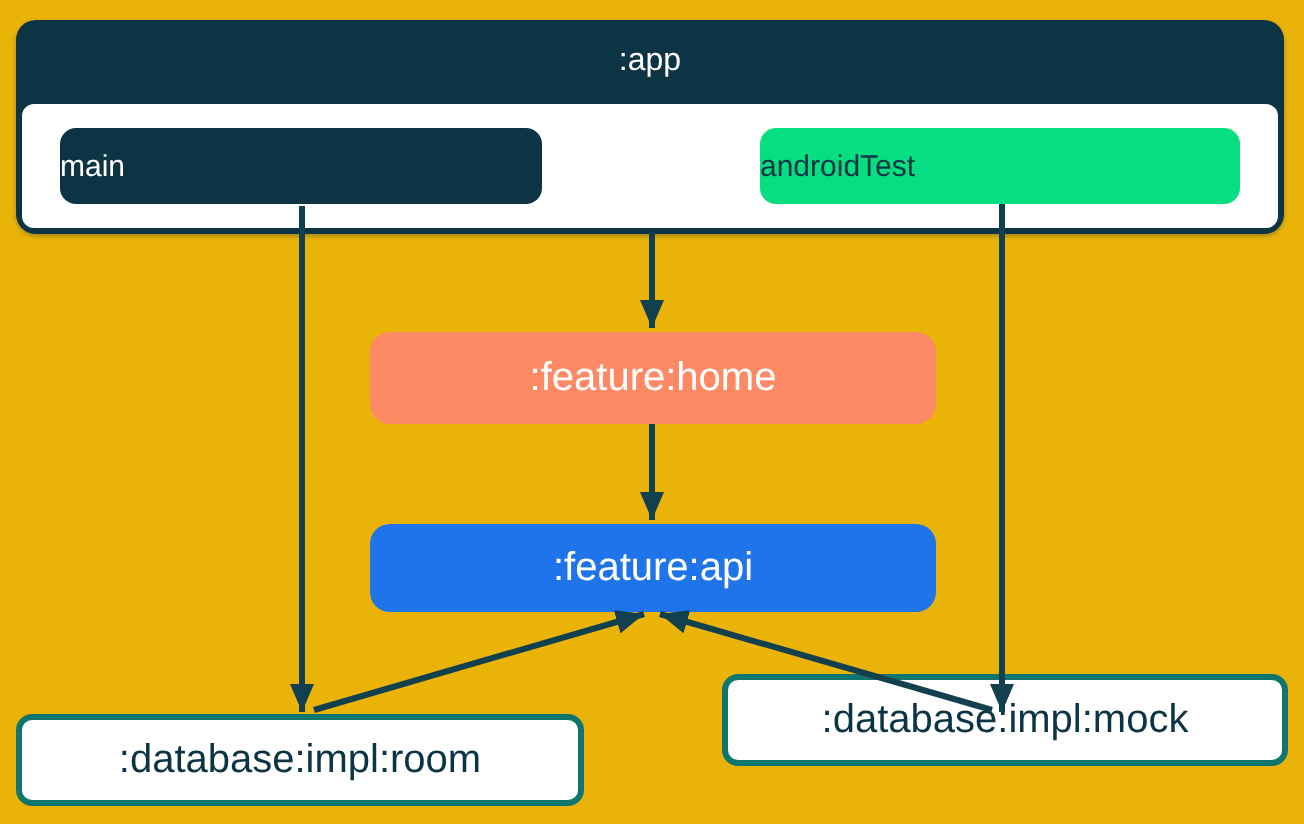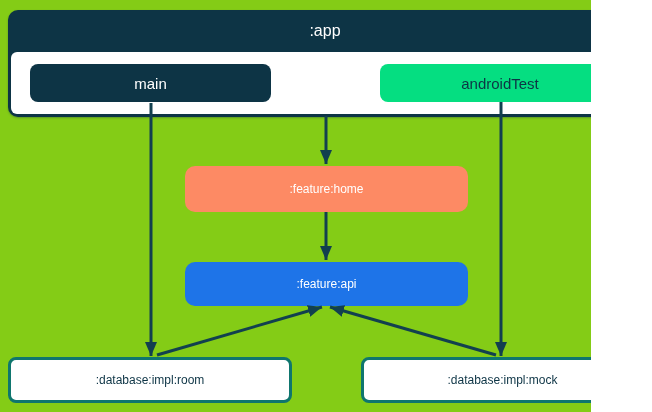--- a/index.html
+++ b/index.html
@@ -3,23 +3,23 @@
 <meta charset="utf-8">
 <style>
   html, body {
     margin: 0;
     padding: 0;
     background: #ffffff;
     font-family: "Liberation Sans", sans-serif;
   }
   .canvas {
     position: relative;
-    width: 591px;
+    width: 652px;
     height: 412px;
-    background: #84cc16;
+    background: #eab308;
     overflow: hidden;
   }
   
   .app-container {
     position: absolute;
     left: 8px; top: 10px;
     width: 634px; height: 107px;
     background: #0D3445;
     border-radius: 10px;
     box-shadow: 0 1px 2px rgba(13,52,69,0.35);
@@ -40,39 +40,39 @@
     display: flex;
     align-items: center;
     justify-content: space-between;
     padding: 0 19px;
   }
   .source-set {
     width: 241px; height: 38px;
     border-radius: 8px;
     display: flex;
     align-items: center;
-    justify-content: center;
+    justify-content: flex-start;
     font-size: 15px;
   }
   .source-set.main {
     background: #0D3445;
     color: #ffffff;
   }
   .source-set.android-test {
     width: 240px;
     background: #05DE81;
     color: #0D3445;
   }
   
   .node {
     position: absolute;
     display: flex;
     align-items: center;
     justify-content: center;
-    font-size: 12px;
+    font-size: 20px;
     border-radius: 10px;
     box-sizing: border-box;
   }
   .node.feature-home {
     left: 185px; top: 166px;
     width: 283px; height: 46px;
     background: #FD8A64;
     color: #ffffff;
   }
   .node.database-api {
@@ -85,21 +85,21 @@
     background: #ffffff;
     border: 3px solid #0f766e;
     border-radius: 8px;
     color: #0D3445;
   }
   .node.impl-room {
     left: 8px; top: 357px;
     width: 284px; height: 46px;
   }
   .node.impl-mock {
-    left: 361px; top: 357px;
+    left: 361px; top: 337px;
     width: 283px; height: 46px;
   }
   
   .edges-layer {
     position: absolute;
     left: 0; top: 0;
     width: 652px; height: 412px;
     pointer-events: none;
   }
   .edge {

